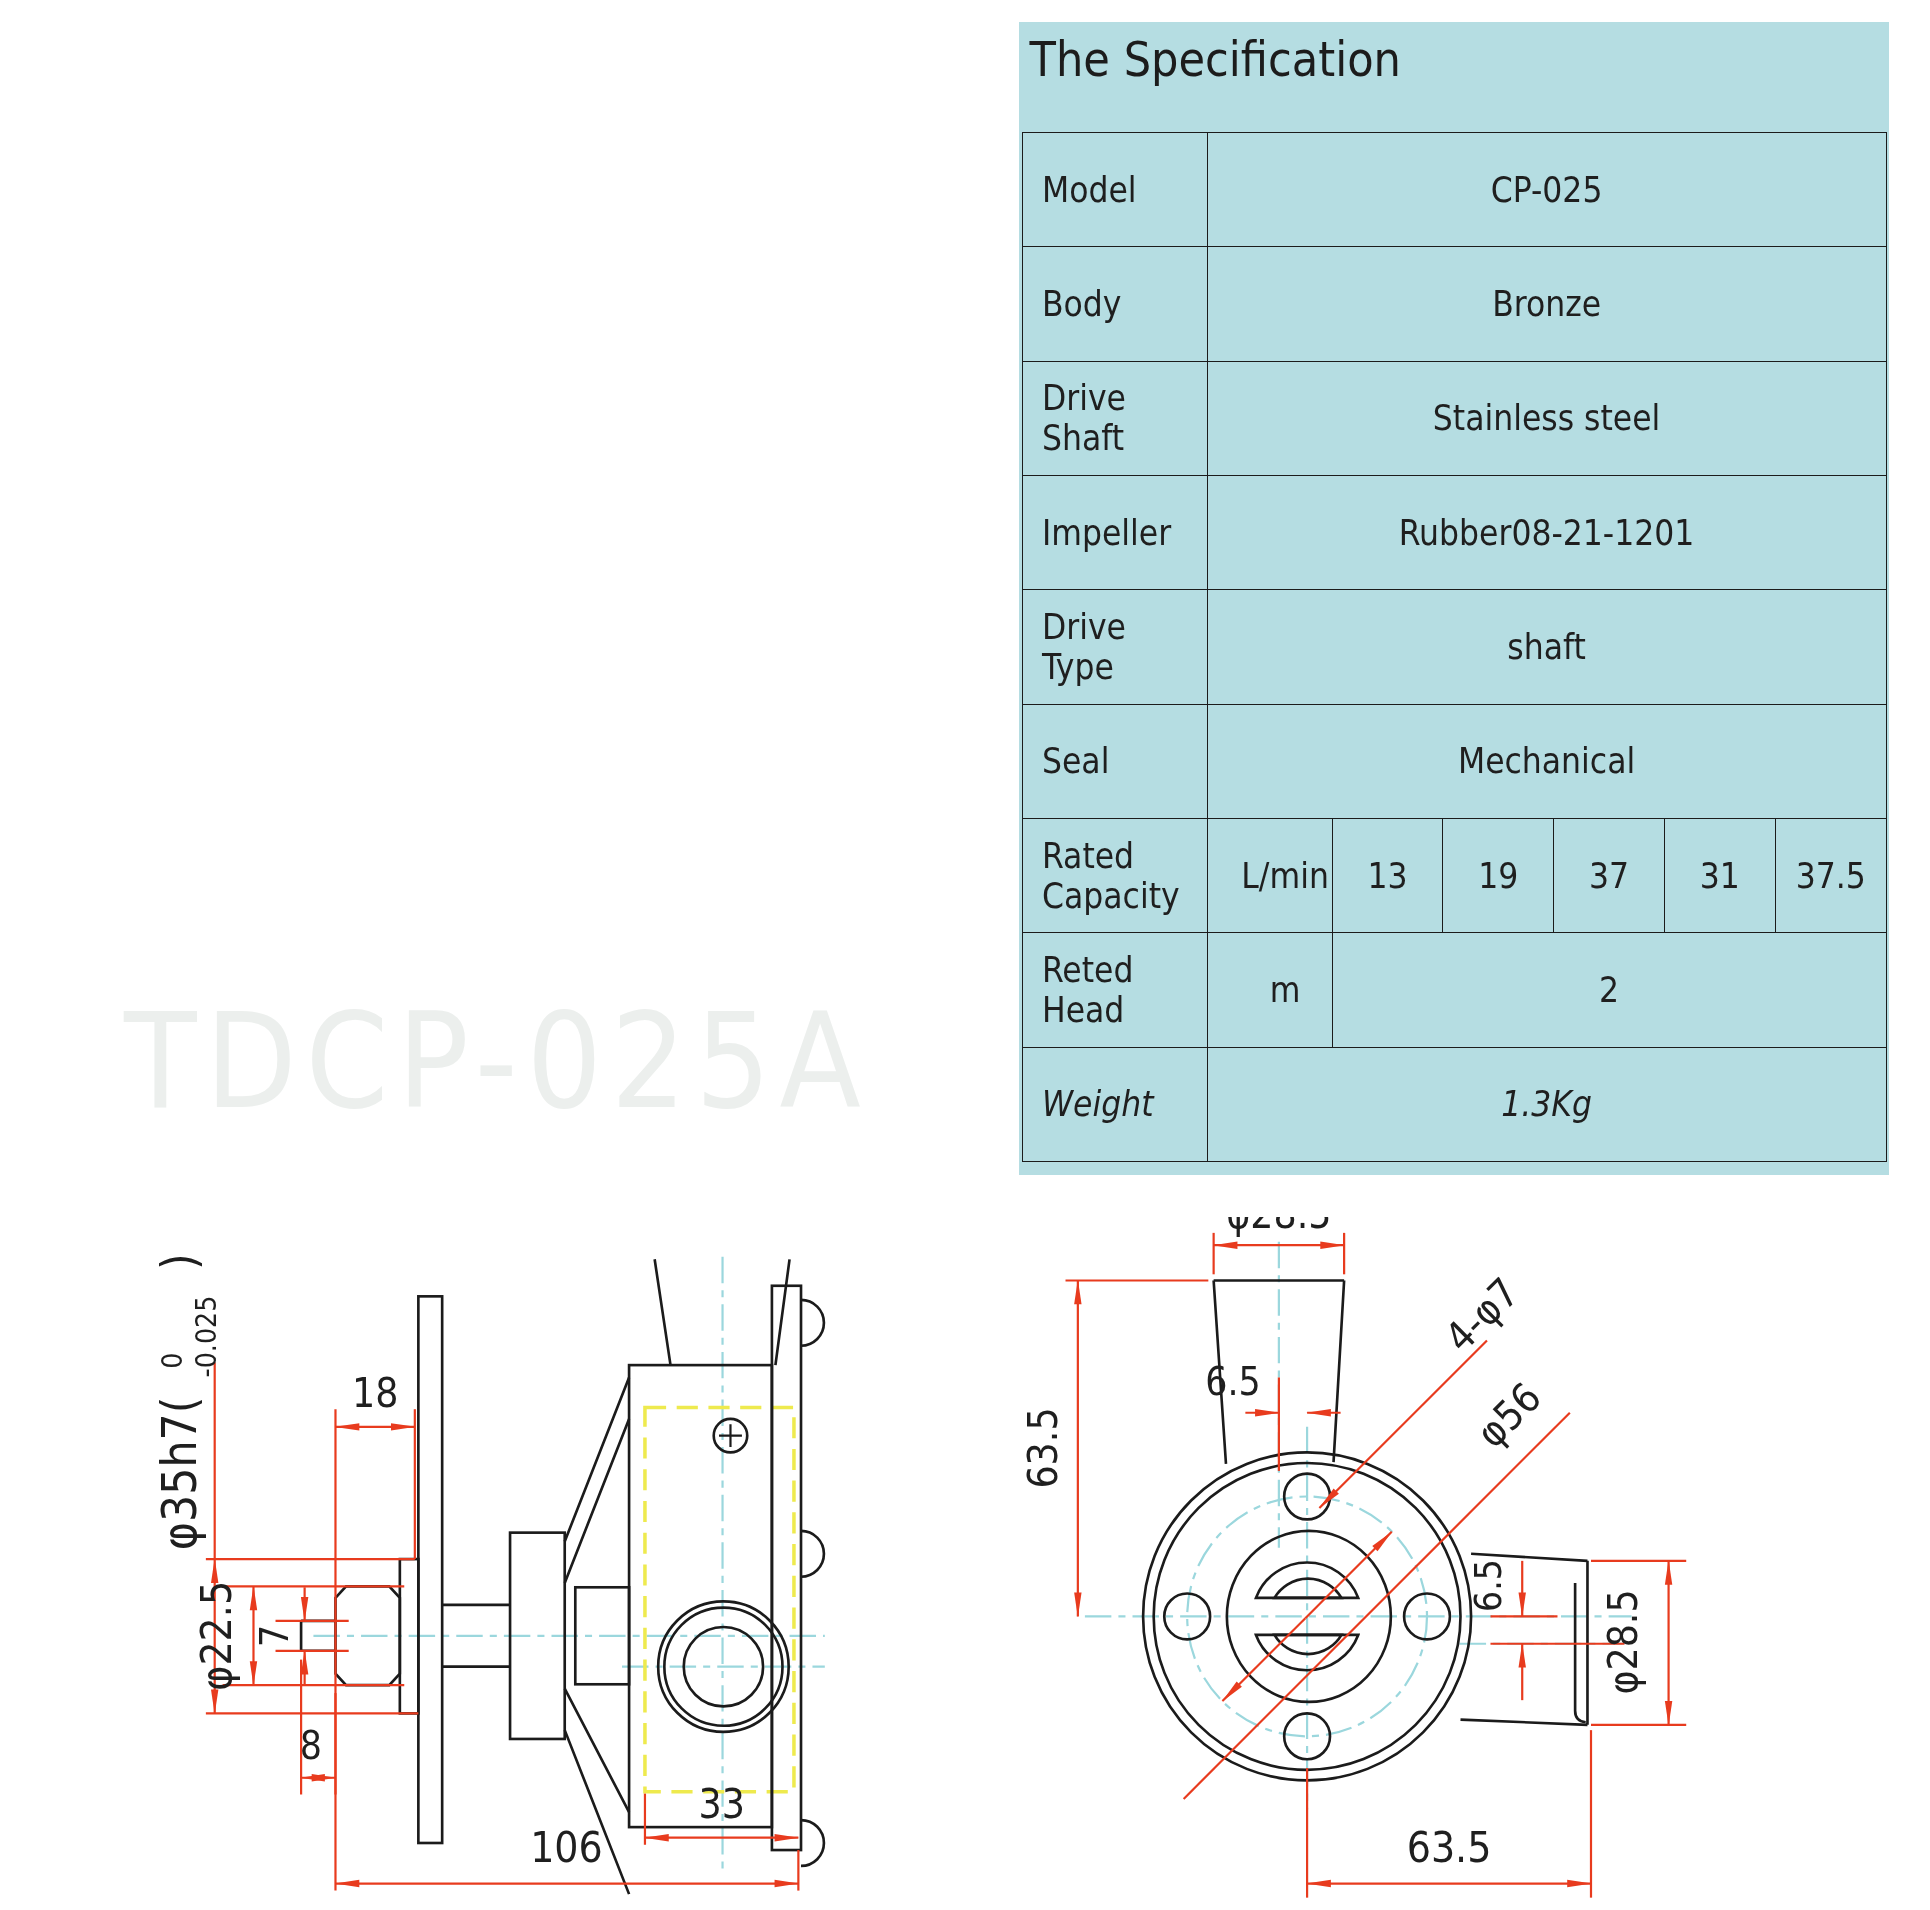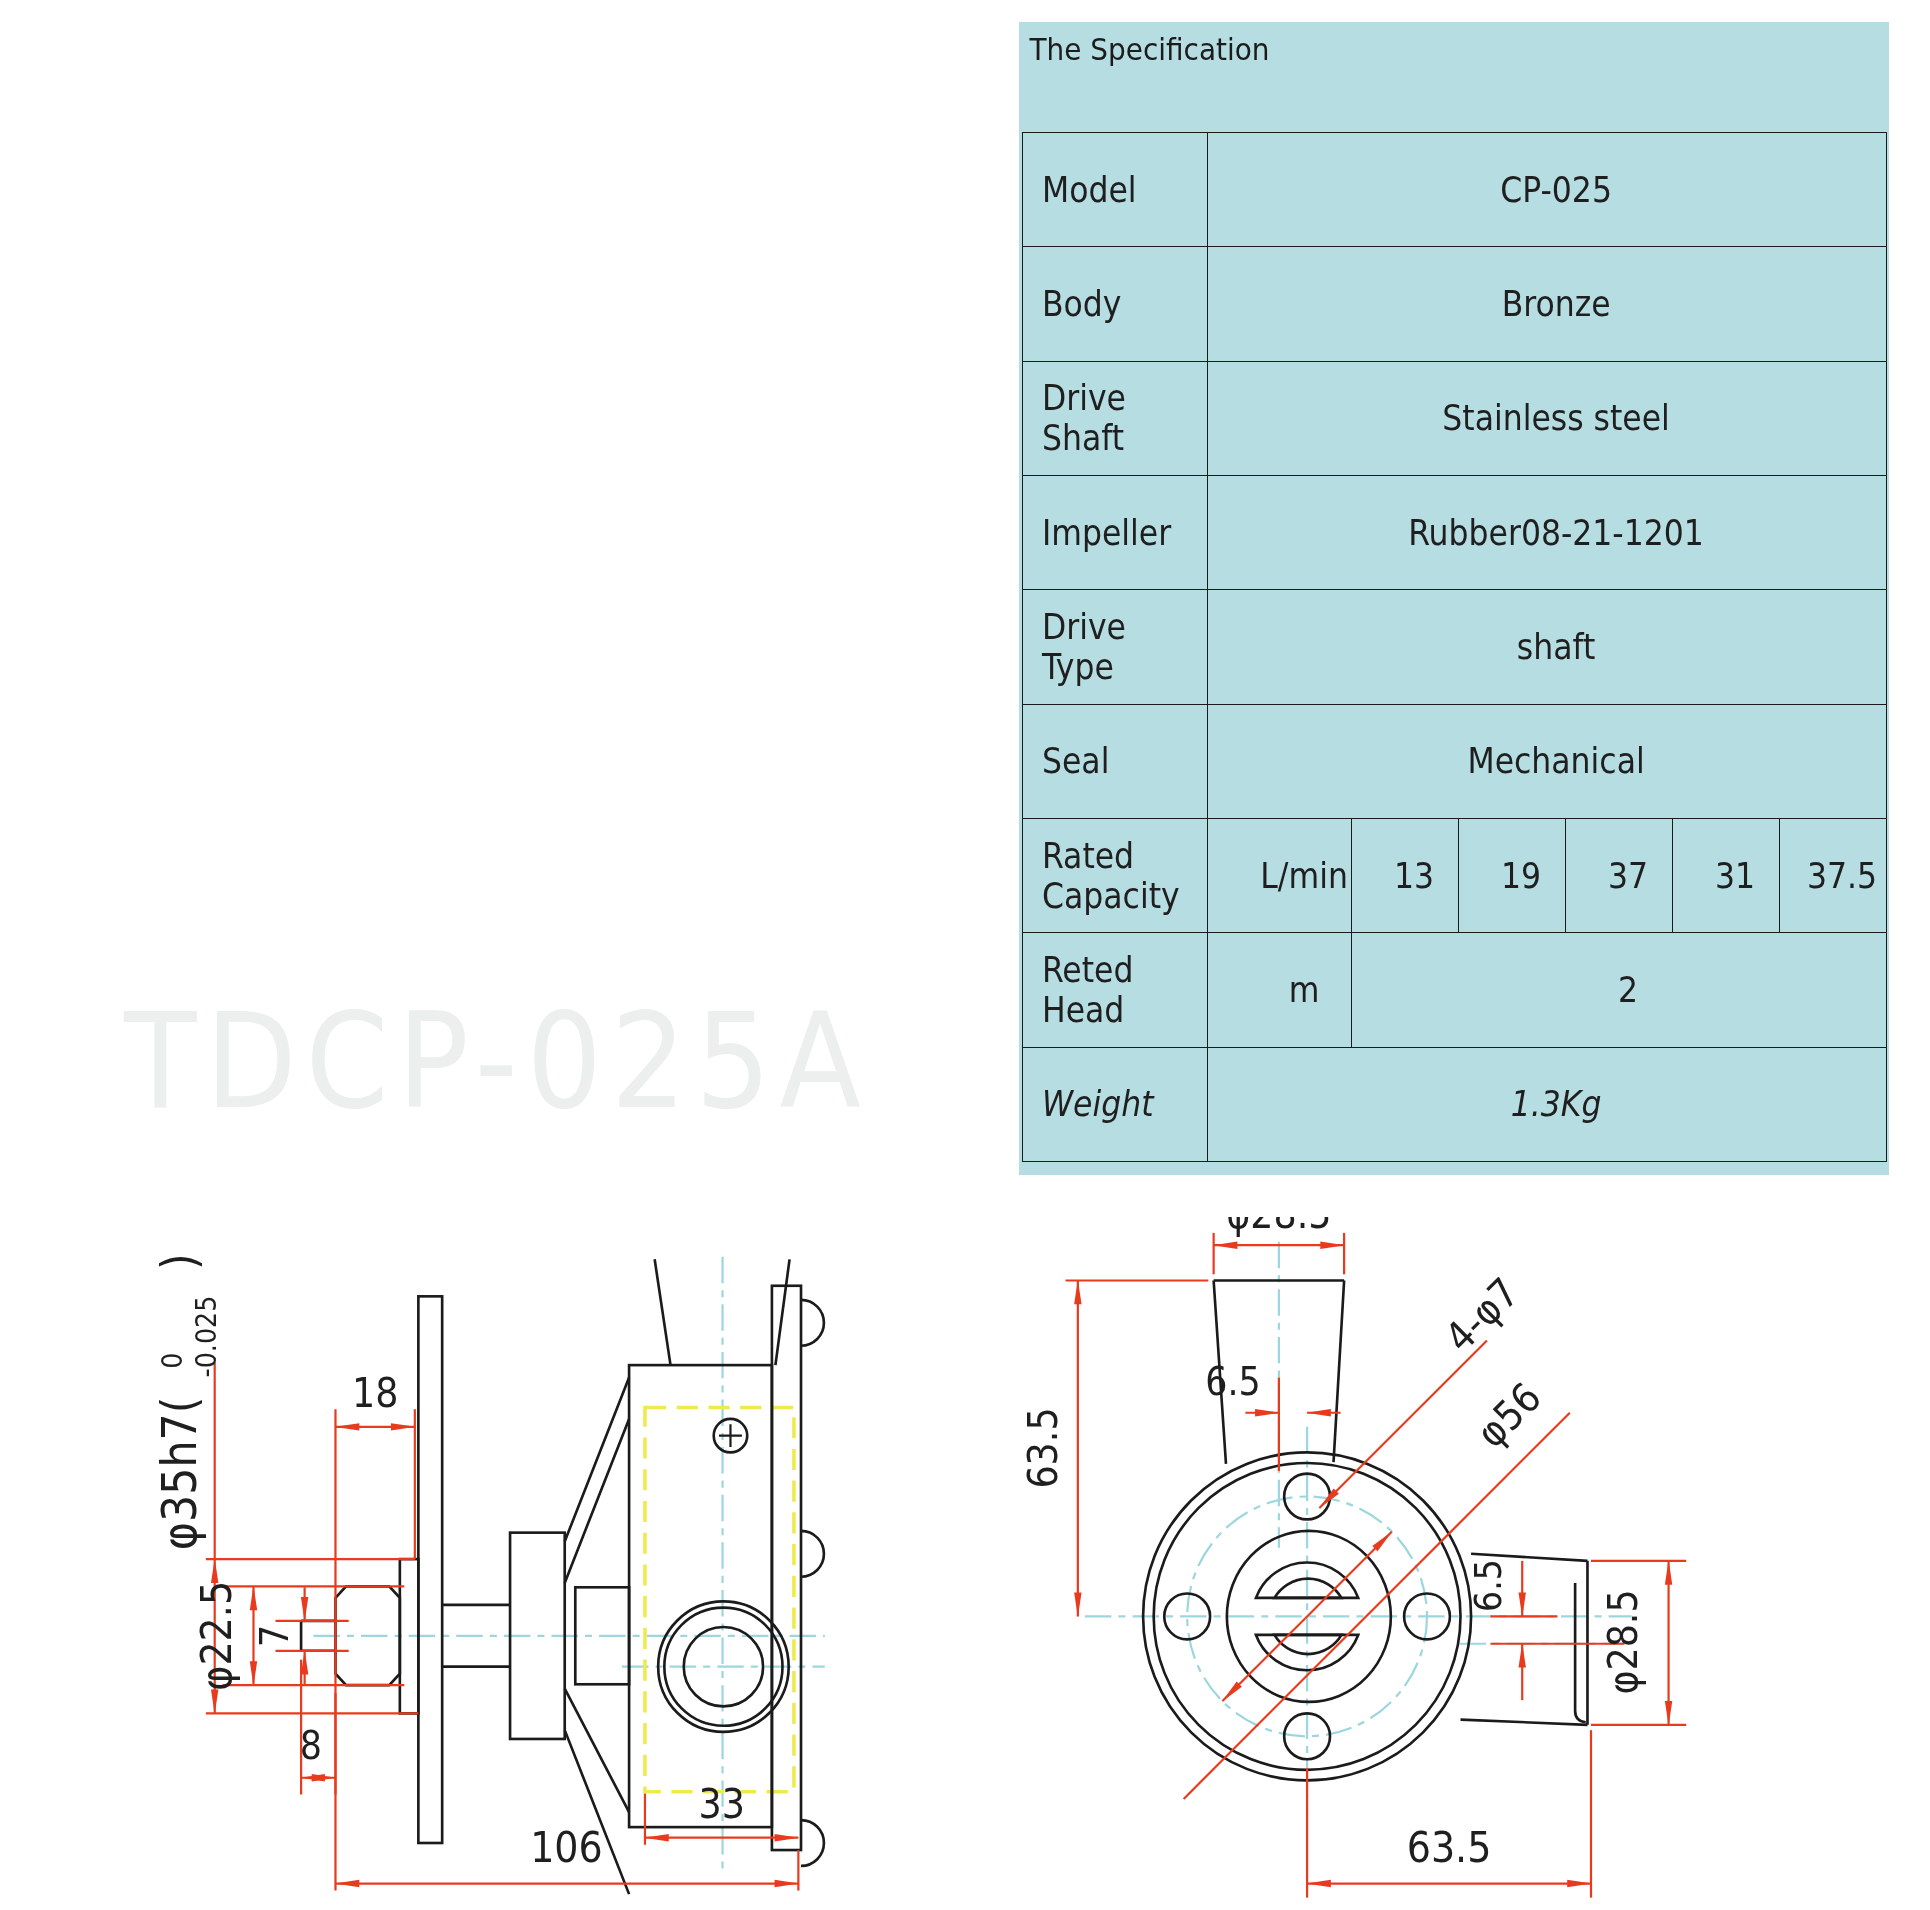--- a/index.html
+++ b/index.html
@@ -1,24 +1,24 @@
 <!DOCTYPE html>
 <html style="font-size:14px"><head>
 <meta charset="utf-8">
 <style>
   html,body{margin:0;padding:0;background:#ffffff;}
   #stage{position:relative;width:1930px;height:1911px;background:#ffffff;overflow:hidden;
          font-family:"DejaVu Sans","Liberation Sans",sans-serif;color:#1f1f1f;}
   
   #spec-panel{position:absolute;left:1019px;top:22px;width:870px;height:1153px;background:#b5dde2;}
-  #spec-title{position:absolute;left:10.6px;top:8.8px;font-size:31px;letter-spacing:0px;
+  #spec-title{position:absolute;left:10.6px;top:8.8px;font-size:48px;letter-spacing:0px;
               font-stretch:condensed;color:#1c1c1c;white-space:nowrap;}
   #spec-table{position:absolute;left:2.6px;top:110px;width:865px;height:1030px;
               border:1.8px solid #1b1b1b;display:flex;flex-direction:column;box-sizing:border-box;}
-  .t-row{flex:1;display:flex;border-bottom:1.8px solid #1b1b1b;min-height:0;gap:19px;}
+  .t-row{flex:1;display:flex;border-bottom:1.8px solid #1b1b1b;min-height:0;}
   .t-row:last-child{border-bottom:none;font-style:italic;}
   .t-cell{display:flex;align-items:center;justify-content:center;border-right:1.8px solid #1b1b1b;
           font-size:35px;font-stretch:condensed;letter-spacing:0;box-sizing:border-box;min-width:0;}
   .t-cell:last-child{border-right:none;}
   .t-label{width:185px;flex:none;justify-content:flex-start;padding-left:19.4px;}
   .t-unit{width:94px;flex:none;margin-left:31px;}
   .t-val{flex:1;}
   .t-merge{flex:1;}
   
   #watermark{position:absolute;left:124px;top:984px;font-size:132px;color:#ecefed;

